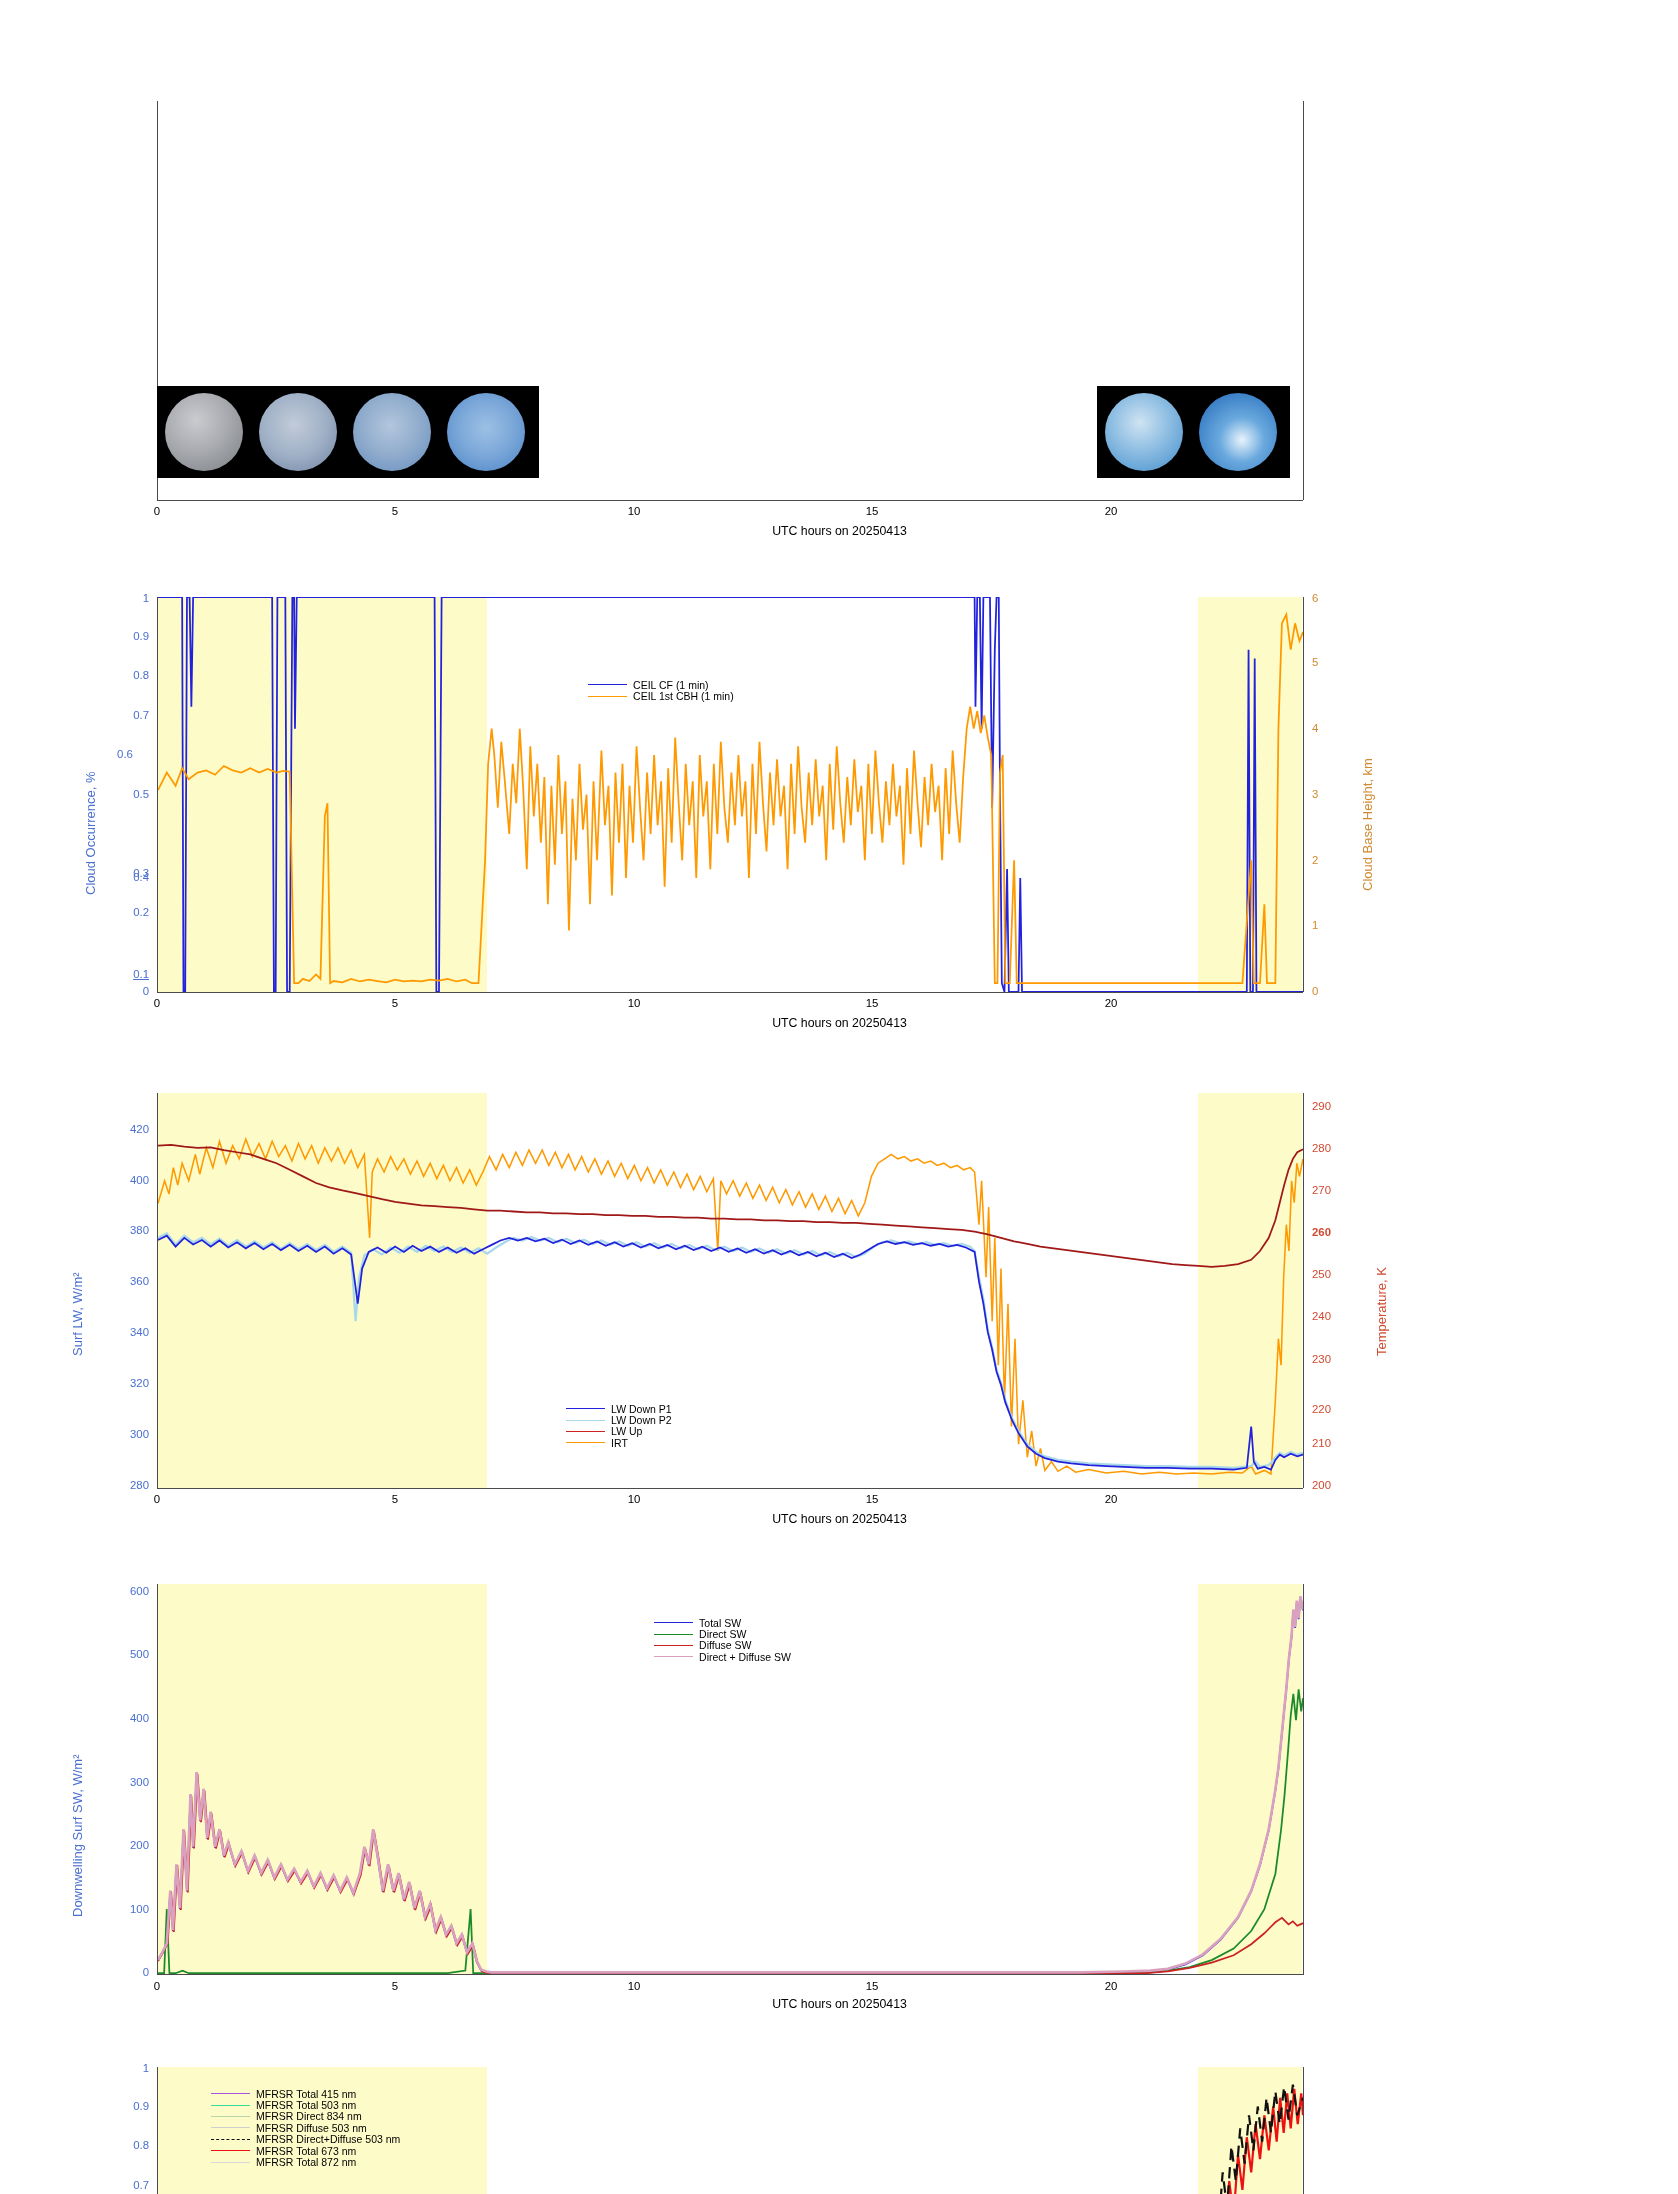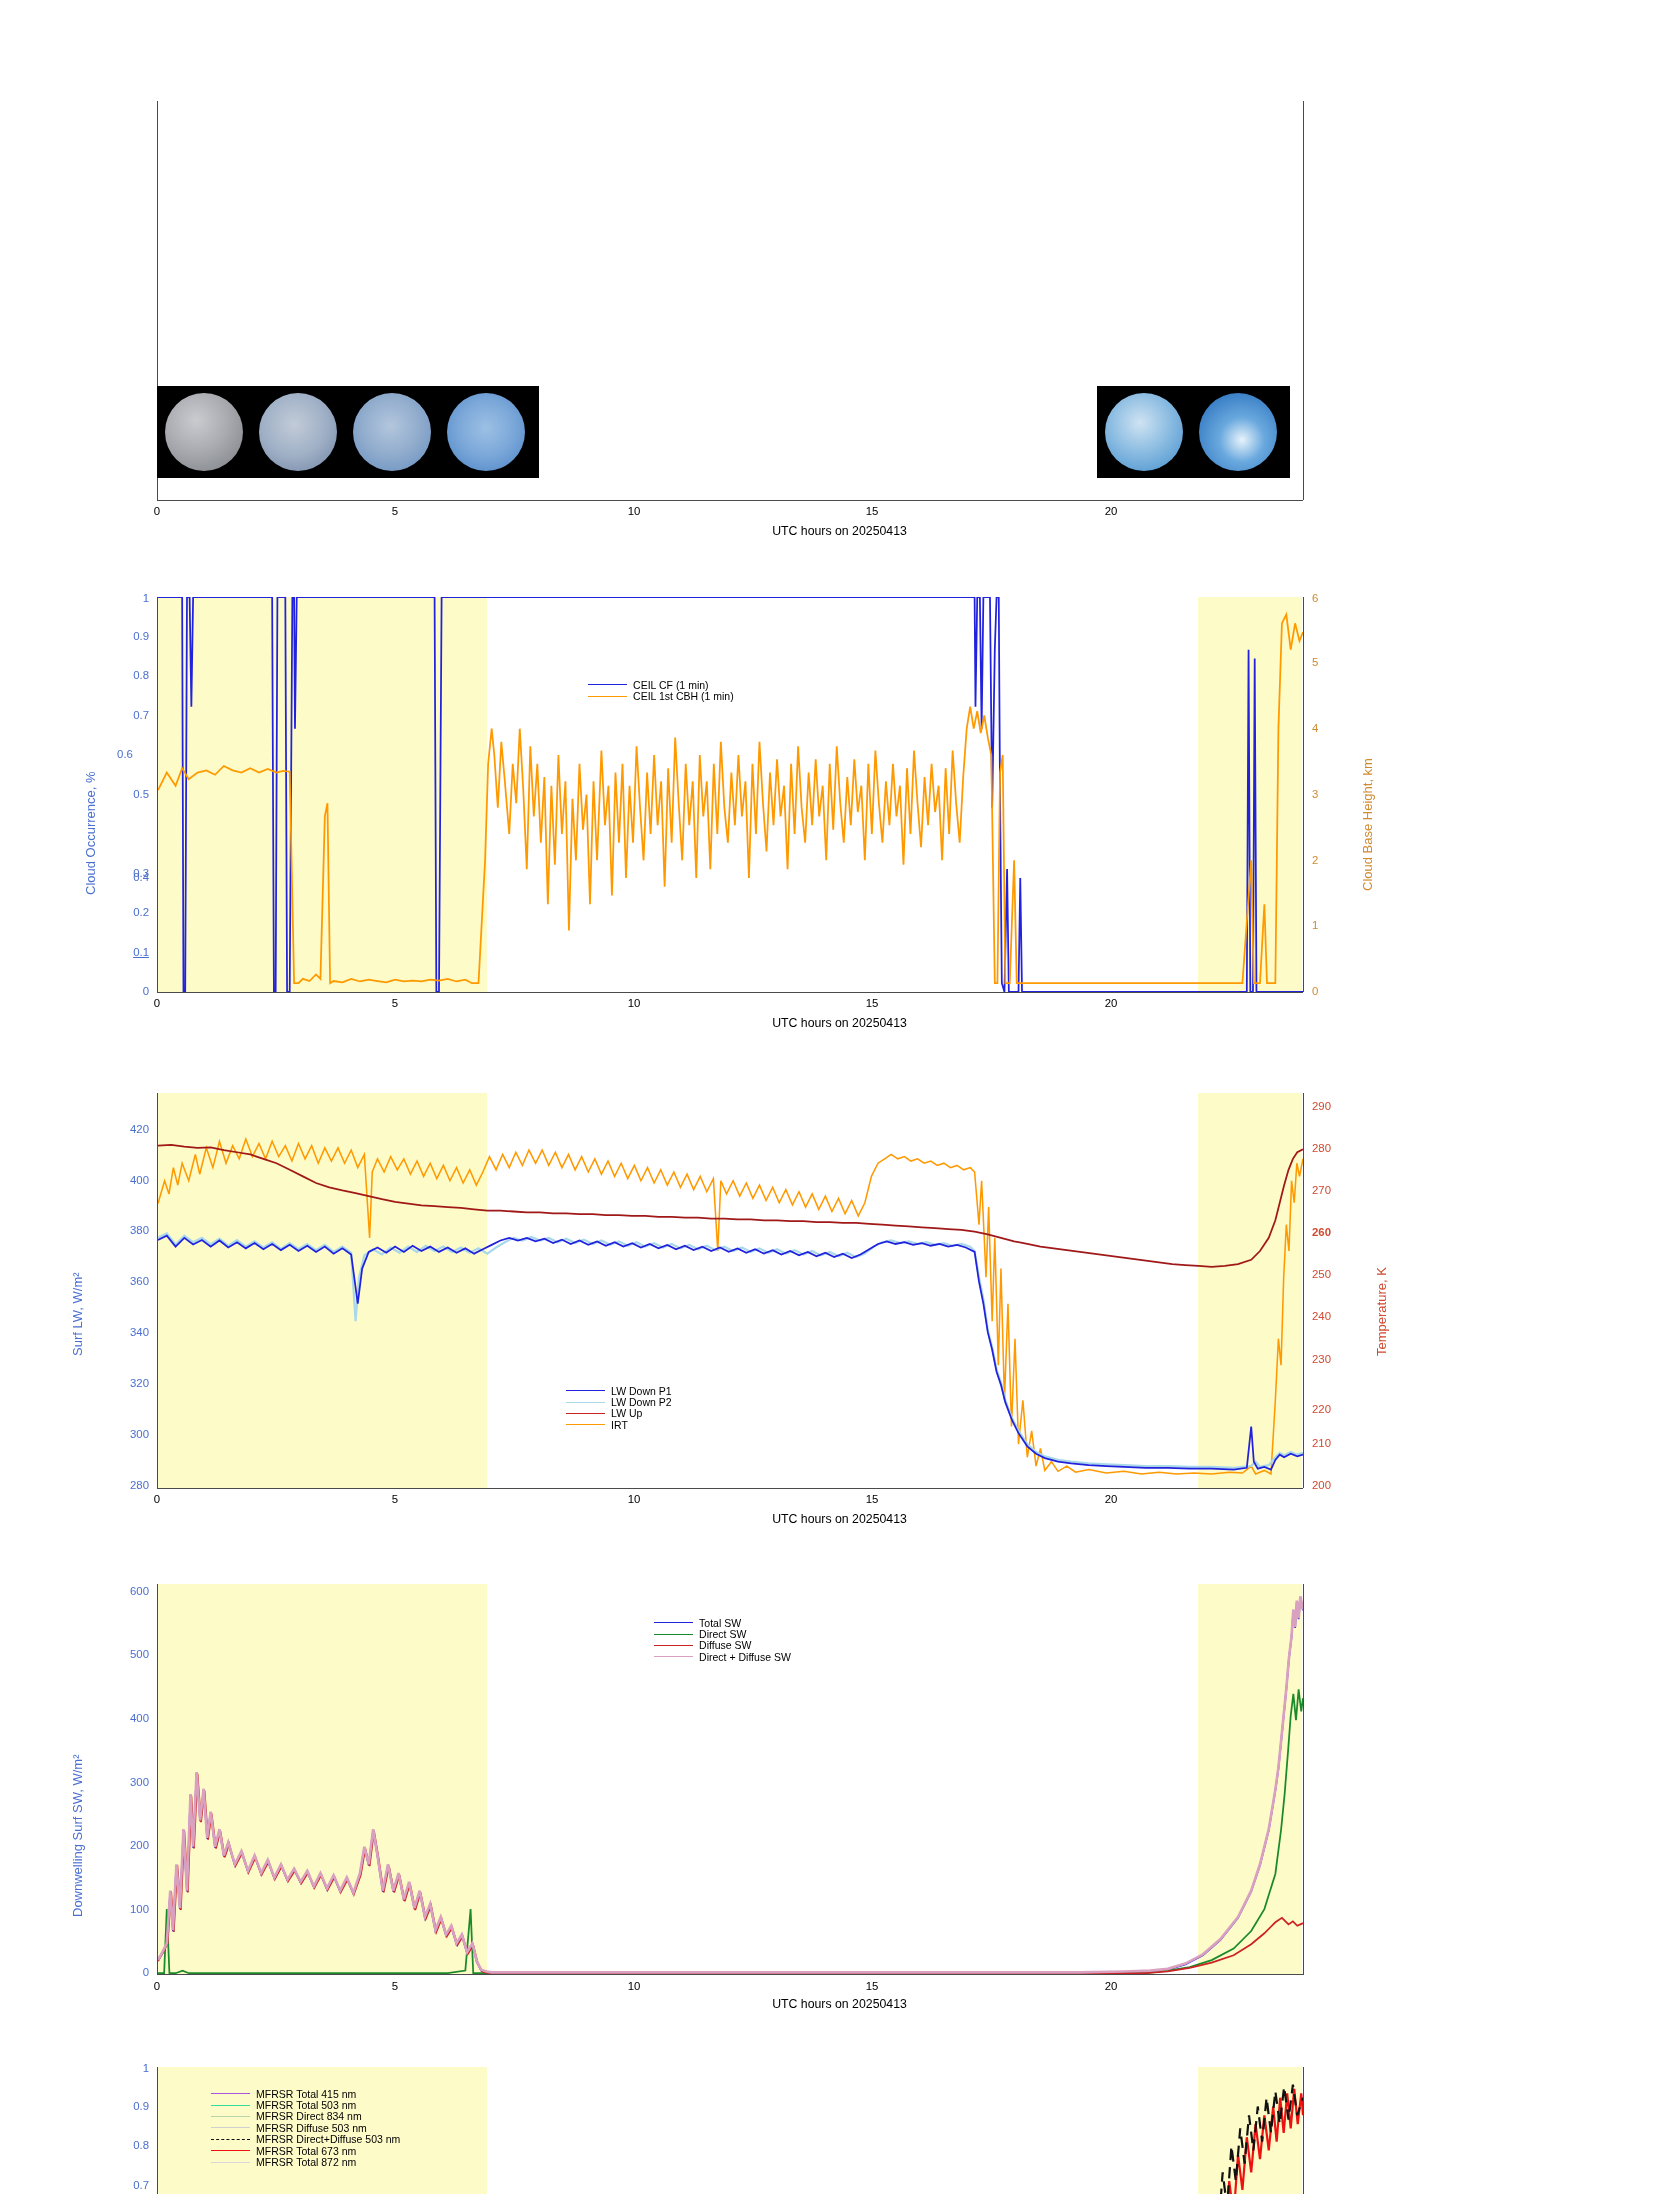--- a/index.html
+++ b/index.html
@@ -58,21 +58,21 @@
   <div class="axis-line" style="left:157px;top:404px;width:1146px;height:0.9px;"></div>
 
   <svg style="position:absolute;left:158px;top:8.8px;" width="1145" height="395" viewBox="0 0 2608 900" preserveAspectRatio="none">
 
     <polyline fill="none" stroke="#2222dd" stroke-width="4" points="0,0 55,0 58,900 62,900 66,0 72,0 76,250 80,0 260,0 264,900 268,900 272,0 290,0 294,900 300,900 306,0 310,0 312,300 316,0 630,0 634,900 640,900 646,0 650,0 1860,0 1862,250 1866,0 1872,0 1876,300 1880,0 1895,0 1900,480 1906,120 1910,0 1915,0 1918,460 1922,880 1928,900 1934,620 1938,900 1960,900 1964,640 1968,900 2480,900 2484,120 2488,900 2494,900 2498,140 2502,900 2608,900"></polyline>
 
     <polyline fill="none" stroke="#ff9900" stroke-width="4" points="0,440 20,400 40,430 55,390 70,415 90,400 110,395 130,405 150,385 170,395 190,400 210,390 230,400 250,392 270,400 285,396 300,398 310,880 320,880 330,870 345,875 360,860 370,870 380,500 386,470 392,880 400,875 420,878 440,870 460,876 480,872 500,875 520,878 540,872 560,876 580,874 600,876 620,872 640,874 660,870 680,876 700,872 715,880 730,880 745,600 752,380 760,300 766,360 774,480 782,330 790,420 800,540 808,380 816,470 824,300 832,440 840,620 848,340 856,500 864,380 872,560 880,410 888,700 896,430 904,610 912,360 920,540 928,420 936,760 944,460 952,600 960,380 968,530 976,450 984,700 992,420 1000,600 1010,350 1018,520 1026,430 1034,680 1042,400 1050,560 1058,380 1066,640 1074,430 1082,560 1090,340 1098,480 1106,600 1114,400 1122,540 1130,360 1138,520 1146,420 1154,660 1162,390 1170,560 1178,320 1186,470 1194,600 1202,380 1210,520 1218,420 1226,640 1234,360 1242,500 1250,420 1258,620 1266,380 1274,540 1282,330 1290,480 1298,560 1306,400 1314,520 1322,360 1330,500 1338,420 1346,640 1354,380 1362,540 1370,330 1378,470 1386,580 1394,400 1402,520 1410,370 1418,500 1426,430 1434,620 1442,380 1450,540 1458,340 1466,480 1474,560 1482,400 1490,520 1498,370 1506,500 1514,430 1522,600 1530,380 1538,530 1546,340 1554,470 1562,560 1570,410 1578,520 1586,370 1594,490 1602,430 1610,600 1618,380 1626,540 1634,350 1642,470 1650,560 1658,420 1666,520 1674,380 1682,500 1690,430 1698,610 1706,390 1714,540 1722,350 1730,470 1738,570 1746,410 1754,520 1762,380 1770,490 1778,430 1786,600 1794,390 1802,540 1810,350 1818,470 1826,560 1834,410 1842,300 1850,250 1858,300 1866,260 1874,310 1882,270 1890,320 1898,360 1906,880 1912,880 1918,400 1924,360 1930,880 1940,880 1950,600 1956,880 1980,880 2000,880 2100,880 2200,880 2300,880 2400,880 2450,880 2470,880 2490,600 2496,880 2510,880 2520,700 2526,880 2545,880 2552,300 2560,60 2570,40 2580,120 2590,60 2600,100 2608,80"></polyline>
   </svg>
 
   <div class="ticklabel-l" style="left:101px;top:397px;width:48px;color:#4a6fd0;">0</div>
-  <div class="ticklabel-l" style="left:101px;top:358px;width:48px;color:#4a6fd0;text-decoration:underline;">0.1</div>
+  <div class="ticklabel-l" style="left:101px;top:380px;width:48px;color:#4a6fd0;text-decoration:underline;">0.1</div>
   <div class="ticklabel-l" style="left:101px;top:318px;width:48px;color:#4a6fd0;">0.2</div>
   <div class="ticklabel-l" style="left:101px;top:279px;width:48px;color:#4a6fd0;">0.3</div>
   <div class="ticklabel-l" style="left:101px;top:239px;width:48px;color:#4a6fd0;margin-top:44px;">0.4</div>
   <div class="ticklabel-l" style="left:101px;top:200px;width:48px;color:#4a6fd0;">0.5</div>
   <div class="ticklabel-l" style="left:101px;top:160px;width:48px;color:#4a6fd0;text-align:center;">0.6</div>
   <div class="ticklabel-l" style="left:101px;top:121px;width:48px;color:#4a6fd0;">0.7</div>
   <div class="ticklabel-l" style="left:101px;top:81px;width:48px;color:#4a6fd0;">0.8</div>
   <div class="ticklabel-l" style="left:101px;top:42px;width:48px;color:#4a6fd0;">0.9</div>
   <div class="ticklabel-l" style="left:101px;top:3.5px;width:48px;color:#4a6fd0;">1</div>
 
@@ -139,21 +139,21 @@
   <div class="ticklabel-r" style="left:1312px;top:226px;width:61px;color:#d04a30;">240</div>
   <div class="ticklabel-r" style="left:1312px;top:184px;width:61px;color:#d04a30;">250</div>
   <div class="ticklabel-r" style="left:1312px;top:142px;width:61px;color:#d04a30;font-weight:bold;">260</div>
   <div class="ticklabel-r" style="left:1312px;top:100px;width:61px;color:#d04a30;">270</div>
   <div class="ticklabel-r" style="left:1312px;top:58px;width:61px;color:#d04a30;">280</div>
   <div class="ticklabel-r" style="left:1312px;top:16px;width:61px;color:#d04a30;">290</div>
 
   <div class="ylabel" style="left:70px;top:272px;color:#4a6fd0;">Surf LW, W/m²</div>
   <div class="ylabel" style="left:1374px;top:272px;color:#d04a30;">Temperature, K</div>
 
-  <div class="legend" style="left:566px;top:301px;">
+  <div class="legend" style="left:566px;top:319px;">
     <div class="legend-row">
       <span class="legend-line" style="border-top-color:#2222dd;"></span>
       <span class="legend-label">LW Down P1</span>
     </div>
     <div class="legend-row">
       <span class="legend-line" style="border-top-color:#a8d8ea;"></span>
       <span class="legend-label">LW Down P2</span>
     </div>
     <div class="legend-row">
       <span class="legend-line" style="border-top-color:#cc2222;"></span>

